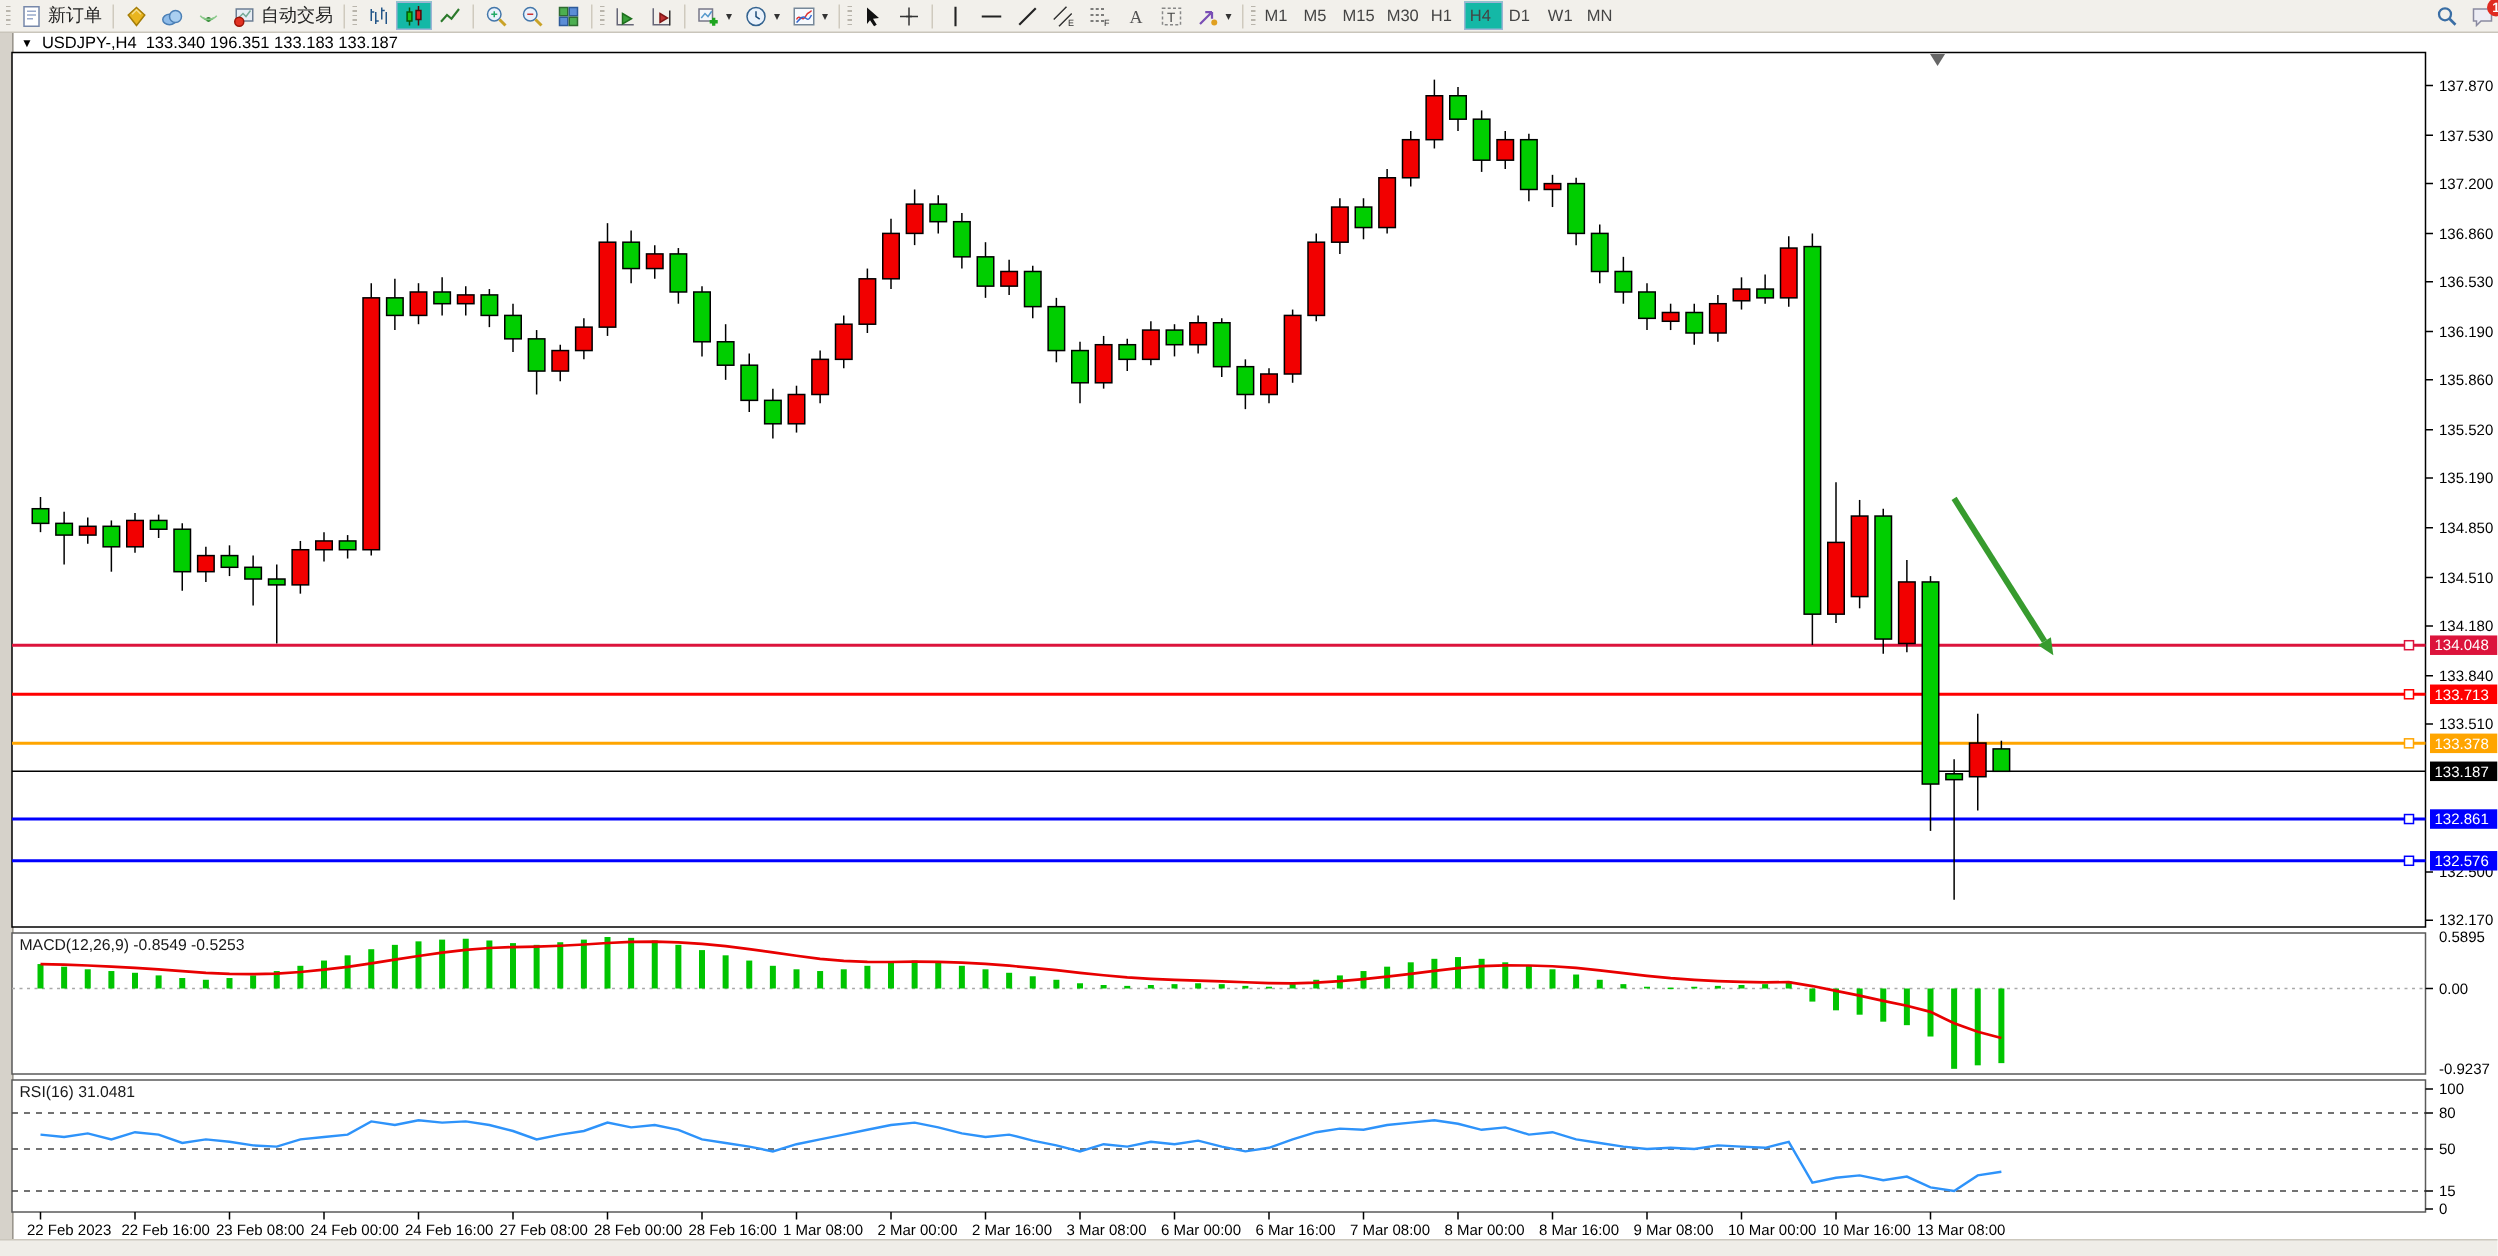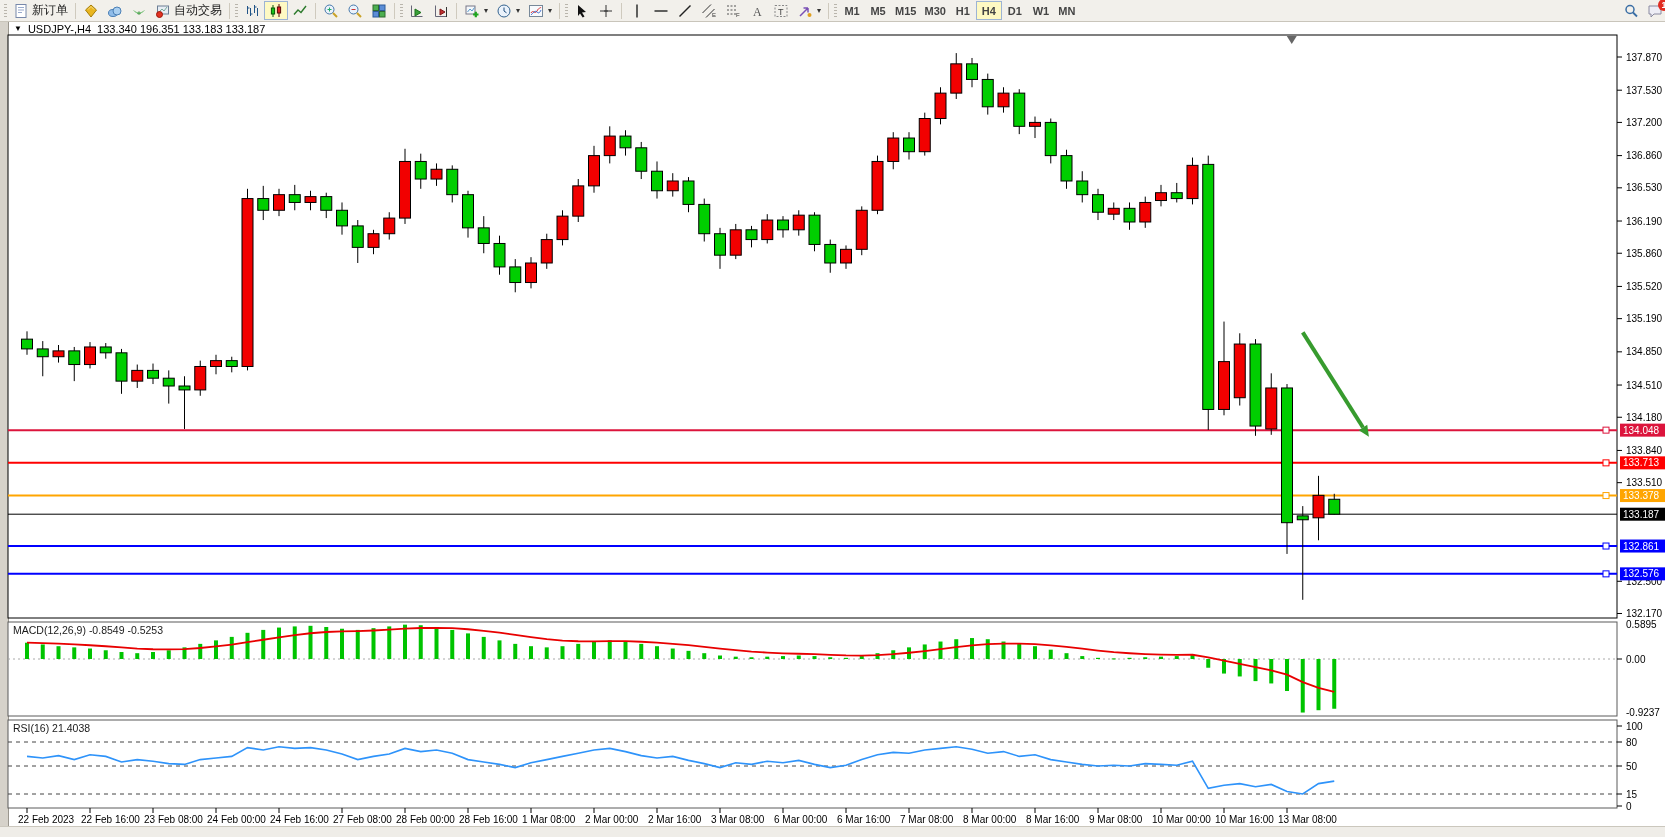--- a/index.html
+++ b/index.html
@@ -1,29 +1,29 @@
 <!DOCTYPE html>
 <html><head>
 <meta charset="utf-8">
 <style>
   html,body{margin:0;padding:0;width:1665px;height:837px;overflow:hidden;background:#fff;
             font-family:"Liberation Sans",sans-serif;-webkit-font-smoothing:none;}
   
   .toolbar{position:absolute;left:0;top:0;width:1665px;height:21px;background:#F2F0EB;
            border-bottom:1px solid #C9C5BB;display:flex;align-items:center;padding:0 2px;z-index:5;}
   .tb{height:19px;min-width:21px;border:1px solid transparent;background:transparent;display:flex;
-      align-items:center;justify-content:center;gap:3px;font-size:12px;color:#222;padding:0 3px;
+      align-items:center;gap:3px;font-size:12px;color:#222;padding:0 3px;
       font-family:"Liberation Sans",sans-serif;cursor:default;}
-  .tb.active{border:1px solid #9DB4D4;background:#fef9c3;}
+  .tb.active{border:1px solid #9DB4D4;background:#14b8a6;}
   .tb .car{font-size:8px;color:#333;margin-left:1px;}
   .tsep{width:1px;height:16px;background:#CFCABE;margin:0 3px;}
   .grip{width:3px;height:14px;margin:0 2px;background:repeating-linear-gradient(to bottom,#B9B5AC 0 1px,transparent 1px 3px);}
   .i{width:16px;height:16px;display:inline-block;}
   .i svg{width:16px;height:16px;display:block;}
-  .tfbtn{font-size:11px;font-weight:bold;color:#444;min-width:26px;}
+  .tfbtn{font-size:11px;font-weight:normal;color:#444;min-width:26px;}
   .spacer{flex:1;}
   .badge{position:absolute;top:-3px;right:-4px;background:#E02B20;color:#fff;border-radius:50%;
          width:12px;height:12px;font-size:9px;line-height:12px;text-align:center;font-weight:bold;}
   .chatwrap{position:relative;}
   
   .leftstrip{position:absolute;left:0;top:22px;width:8px;height:804px;background:#D6D2CA;
              border-right:1px solid #9A968E;z-index:1;}
   .titlerow{position:absolute;left:14px;top:22px;height:13px;font-size:11px;color:#000;z-index:4;
             display:flex;align-items:center;gap:6px;}
   .titlerow .tri{font-size:8px;}
@@ -298,21 +298,21 @@
 <div class="leftstrip"></div>
 <div class="titlerow">
   <span class="tri">▼</span>
   <span>USDJPY-,H4</span>
   <span>133.340 196.351 133.183 133.187</span>
 </div>
 <div class="indlabel" style="left:13px;top:624px;">
   <span>MACD(12,26,9)</span>&nbsp;<span>-0.8549 -0.5253</span>
 </div>
 <div class="indlabel" style="left:13px;top:722px;">
-  <span>RSI(16)</span>&nbsp;<span>21.4038</span>
+  <span>RSI(16)</span>&nbsp;<span>31.0481</span>
 </div>
 <div class="statusbar"></div>
 
 <svg id="chartsvg" width="1665" height="837">
     <g>
       <rect x="8" y="35" width="1609" height="583" fill="#FFFFFF" stroke="#000"></rect>
       <rect x="8" y="622" width="1609" height="94" fill="#FFFFFF" stroke="#5A5A5A"></rect>
       <rect x="8" y="720" width="1609" height="88" fill="#FFFFFF" stroke="#5A5A5A"></rect>
     </g>
     <g font-size="10" fill="#000">

